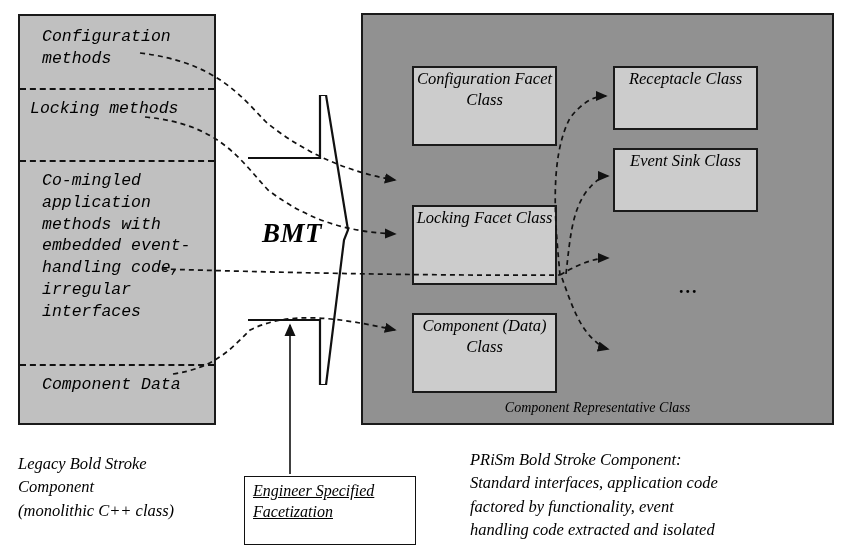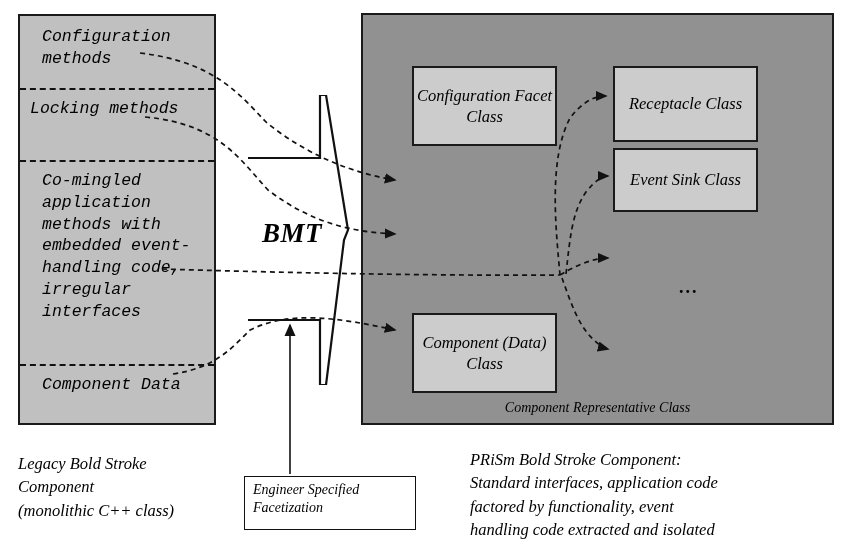--- a/index.html
+++ b/index.html
@@ -73,21 +73,20 @@
     background: #919191;
     border: 2px solid #1a1a1a;
     box-sizing: border-box;
   }
   .class-box {
     position: absolute;
     background: #cccccc;
     border: 2px solid #1a1a1a;
     box-sizing: border-box;
     display: flex;
-    align-items: center;
     justify-content: center;
     text-align: center;
     font-style: italic;
     font-size: 16.5px;
     line-height: 1.28;
   }
   #prism-caption {
     position: absolute;
     left: 0;
     top: 385px;
@@ -125,28 +124,29 @@
   }
   #legacy-caption { left: 18px; top: 452px; width: 230px; }
   #prism-caption-block { left: 470px; top: 448px; width: 372px; }
 
   
   #engineer-box {
     position: absolute;
     left: 244px;
     top: 476px;
     width: 172px;
-    height: 54px;
+    height: 69px;
     background: #ffffff;
     border: 1px solid #111111;
     box-sizing: border-box;
     padding: 4px 0 0 8px;
     font-style: italic;
-    font-size: 14px;
+    font-size: 16px;
     line-height: 1.3;
+    text-decoration: underline;
   }
 </style>
 </head>
 <body>
 
 <div id="legacy-panel">
 
   <div class="legacy-section" style="top:4px;height:68px;">
     <span>Configuration
 methods</span>
@@ -184,27 +184,31 @@
 </div>
 <div id="bmt-label">BMT</div>
 
 <div id="prism-panel">
 
   <div class="class-box" style="left:49px;top:51px;width:145px;height:80px;">
     <span>Configuration
 Facet Class</span>
   </div>
 
+  <div class="class-box" style="left:49px;top:190px;width:145px;height:80px;">
+    <span>Locking
+Facet Class</span>
+  </div>
 
   <div class="class-box" style="left:49px;top:298px;width:145px;height:80px;">
     <span>Component
 (Data) Class</span>
   </div>
 
-  <div class="class-box" style="left:250px;top:51px;width:145px;height:76px;">
+  <div class="class-box" style="left:250px;top:51px;width:145px;height:64px;">
     <span>Receptacle
 Class</span>
   </div>
 
   <div class="class-box" style="left:250px;top:133px;width:145px;height:64px;">
     <span>Event Sink
 Class</span>
   </div>
 
 

